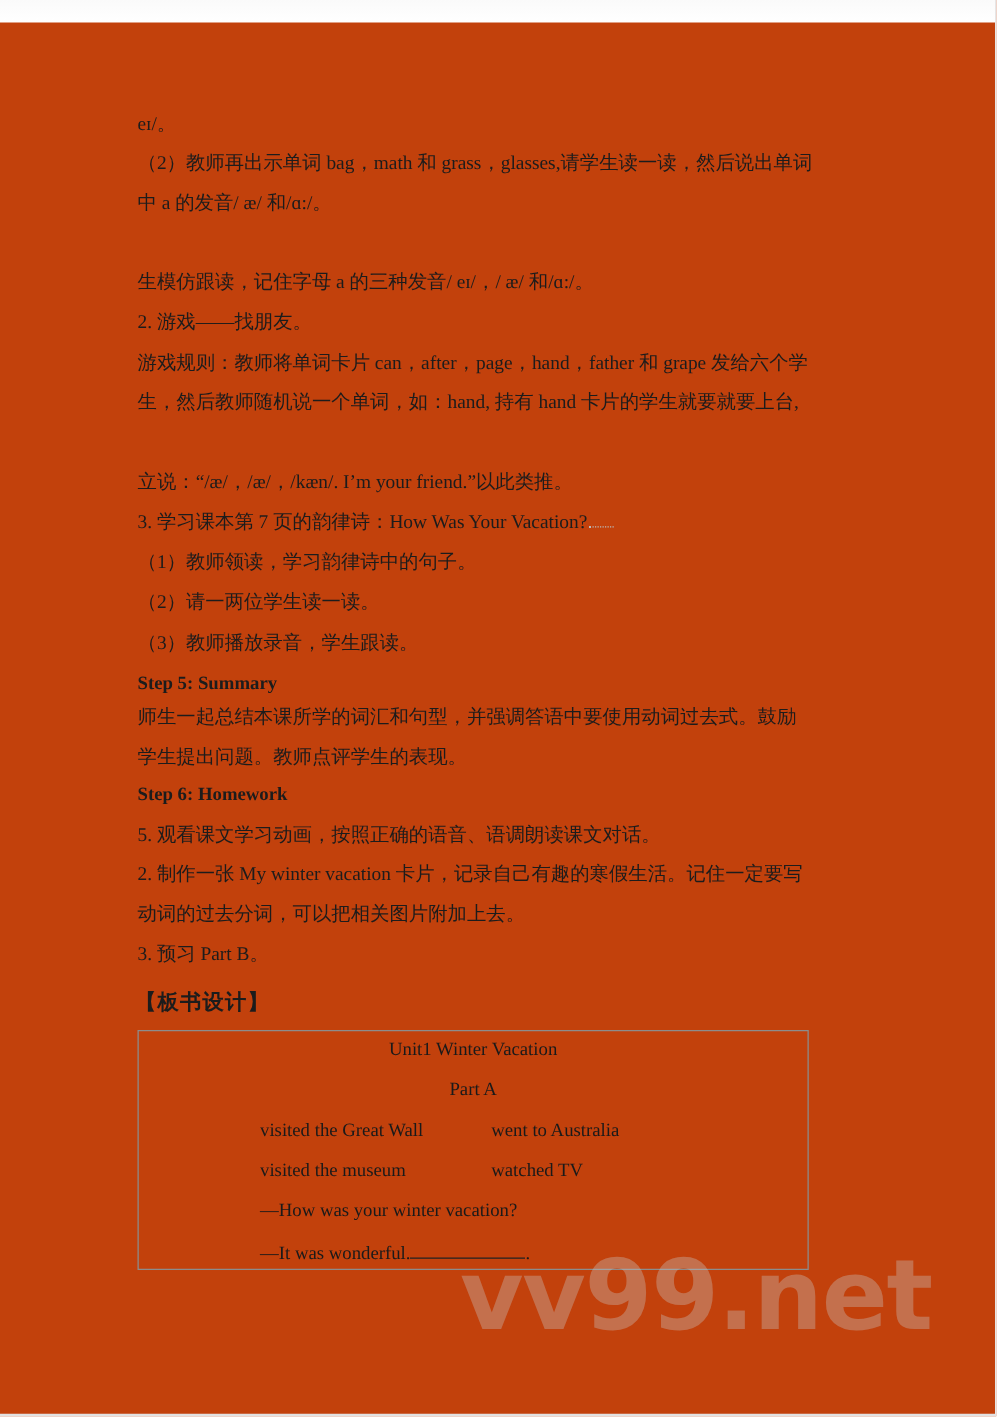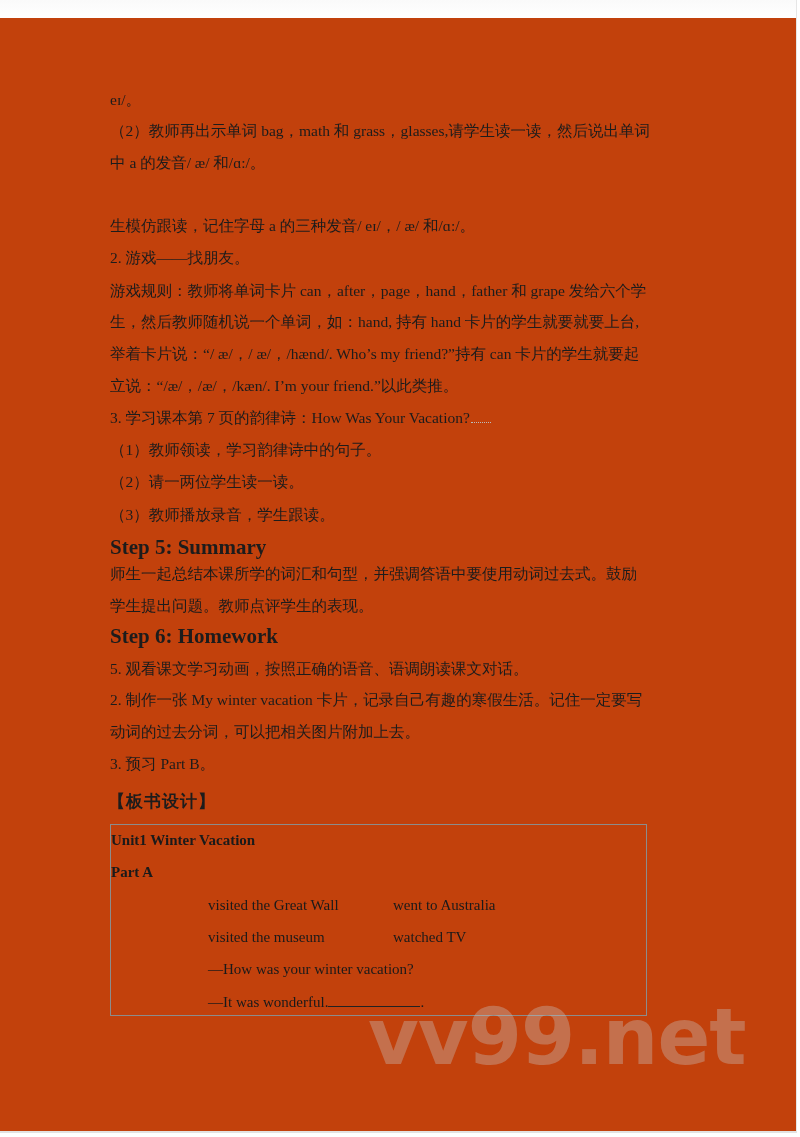--- a/index.html
+++ b/index.html
@@ -34,21 +34,21 @@
     .line {
       position: absolute;
       left: 110px;
       font-size: 15.5px;
       line-height: 20px;
       white-space: nowrap;
       color: #1c1c1c;
     }
     .bold {
       font-weight: bold;
-      font-size: 21px;
+      font-size: 15px;
     }
     .heading {
       position: absolute;
       left: 108px;
       top: 790px;
       font-family: "DejaVu Sans", sans-serif;
       font-weight: bold;
       font-size: 17px;
       color: #1c1c1c;
       letter-spacing: 1px;
@@ -67,22 +67,22 @@
       left: 110px;
       top: 824px;
       width: 537px;
       height: 192px;
       border: 1.5px solid #8c8c8c;
       box-sizing: border-box;
     }
     .board-title {
       position: absolute;
       left: 0; width: 100%;
-      text-align: left;
-      font-weight: bold;
+      text-align: center;
+      font-weight: normal;
       font-size: 15px;
     }
     .board-text {
       position: absolute;
       font-size: 15px;
       white-space: nowrap;
     }
     .blank {
       display: inline-block;
       width: 92px;
@@ -109,21 +109,20 @@
 <div class="page">
   <div class="topband"></div>
 
   <div class="line" style="top:90px">eɪ/。</div>
   <div class="line" style="top:121px">（2）教师再出示单词 bag，math 和 grass，glasses,请学生读一读，然后说出单词</div>
   <div class="line" style="top:153px">中 a 的发音/ æ/  和/ɑ:/。</div>
   <div class="line" style="top:216px">生模仿跟读，记住字母 a 的三种发音/ eɪ/，/ æ/  和/ɑ:/。</div>
   <div class="line" style="top:248px">2. 游戏——找朋友。</div>
   <div class="line" style="top:281px">游戏规则：教师将单词卡片 can，after，page，hand，father 和 grape 发给六个学</div>
   <div class="line" style="top:312px">生，然后教师随机说一个单词，如：hand, 持有 hand 卡片的学生就要就要上台,</div>
-  <div class="line" style="top:344px">举着卡片说：“/ æ/，/ æ/，/hænd/. Who’s my friend?”持有 can 卡片的学生就要起</div>
   <div class="line" style="top:376px">立说：“/æ/，/æ/，/kæn/. I’m your friend.”以此类推。</div>
   <div class="line" style="top:408px"><span>3. 学习课本第 7 页的韵律诗：How Was Your Vacation?</span><span class="dots"></span></div>
   <div class="line" style="top:440px">（1）教师领读，学习韵律诗中的句子。</div>
   <div class="line" style="top:472px">（2）请一两位学生读一读。</div>
   <div class="line" style="top:505px">（3）教师播放录音，学生跟读。</div>
 
   <div class="line bold" style="top:537px">Step 5: Summary</div>
   <div class="line" style="top:564px">师生一起总结本课所学的词汇和句型，并强调答语中要使用动词过去式。鼓励</div>
   <div class="line" style="top:596px">学生提出问题。教师点评学生的表现。</div>
 

